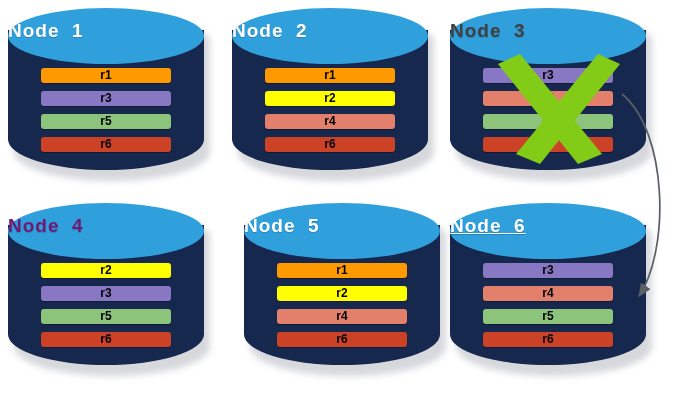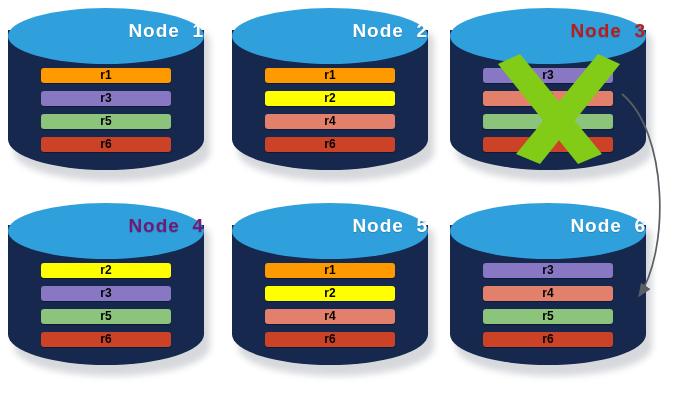--- a/index.html
+++ b/index.html
@@ -54,21 +54,21 @@
     width: 196px;
     height: 56px;
     background: #30a0dd;
     border-radius: 50%;
   }
   .node .title {
     position: absolute;
     left: 0;
     top: 12px;
     width: 196px;
-    text-align: right;
+    text-align: left;
     color: #ffffff;
     font-size: 19px;
     font-weight: bold;
     letter-spacing: 1px;
     white-space: pre;
     text-shadow: 0 1px 1px rgba(0,0,0,0.18);
   }
 
   
   .records {
@@ -134,21 +134,21 @@
         <div class="bar" style="background: rgb(255, 153, 0);">r1</div>
         <div class="bar" style="background: rgb(255, 255, 0);">r2</div>
         <div class="bar" style="background: rgb(226, 128, 108);">r4</div>
         <div class="bar" style="background: rgb(204, 66, 38);">r6</div>
       </div>
     </div>
     <div class="node" style="left: 450px; top: 8px;">
       <div class="shadow"></div>
       <div class="body" style="background: rgb(23, 40, 79);"></div>
       <div class="top" style="background: rgb(48, 160, 221);"></div>
-      <div class="title" style="color: #b91c1c;">Node  3</div>
+      <div class="title" style="color: #404040;">Node  3</div>
       <div class="records">
         <div class="bar" style="background: rgb(136, 120, 195);">r3</div>
         <div class="bar" style="background: rgb(226, 128, 108);">r4</div>
         <div class="bar" style="background: rgb(140, 196, 124);">r5</div>
         <div class="bar" style="background: rgb(204, 66, 38);">r6</div>
       </div>
       <svg class="cross" viewBox="0 0 196 175">
         <g fill="#82cc18">
           <path d="M 48 56 L 70 46 L 152 146 L 128 156 Z"></path>
           <path d="M 148 46 L 170 56 L 90 156 L 66 146 Z"></path>
@@ -160,37 +160,37 @@
       <div class="body" style="background: rgb(23, 40, 79);"></div>
       <div class="top" style="background: rgb(48, 160, 221);"></div>
       <div class="title" style="color: #701a75;">Node  4</div>
       <div class="records">
         <div class="bar" style="background: rgb(255, 255, 0);">r2</div>
         <div class="bar" style="background: rgb(136, 120, 195);">r3</div>
         <div class="bar" style="background: rgb(140, 196, 124);">r5</div>
         <div class="bar" style="background: rgb(204, 66, 38);">r6</div>
       </div>
     </div>
-    <div class="node" style="left: 232px; top: 203px;">
+    <div class="node" style="left: 244px; top: 203px;">
       <div class="shadow"></div>
       <div class="body" style="background: rgb(23, 40, 79);"></div>
       <div class="top" style="background: rgb(48, 160, 221);"></div>
       <div class="title" style="color: rgb(255, 255, 255);">Node  5</div>
       <div class="records">
         <div class="bar" style="background: rgb(255, 153, 0);">r1</div>
         <div class="bar" style="background: rgb(255, 255, 0);">r2</div>
         <div class="bar" style="background: rgb(226, 128, 108);">r4</div>
         <div class="bar" style="background: rgb(204, 66, 38);">r6</div>
       </div>
     </div>
     <div class="node" style="left: 450px; top: 203px;">
       <div class="shadow"></div>
       <div class="body" style="background: rgb(23, 40, 79);"></div>
       <div class="top" style="background: rgb(48, 160, 221);"></div>
-      <div class="title" style="color: rgb(255, 255, 255);">Node  6</div>
+      <div class="title" style="color: rgb(255, 255, 255); text-decoration: underline;">Node  6</div>
       <div class="records">
         <div class="bar" style="background: rgb(136, 120, 195);">r3</div>
         <div class="bar" style="background: rgb(226, 128, 108);">r4</div>
         <div class="bar" style="background: rgb(140, 196, 124);">r5</div>
         <div class="bar" style="background: rgb(204, 66, 38);">r6</div>
       </div>
     </div>
   </div>
 
 <svg id="arrow-layer" viewBox="0 0 676 402" xmlns="http://www.w3.org/2000/svg">

